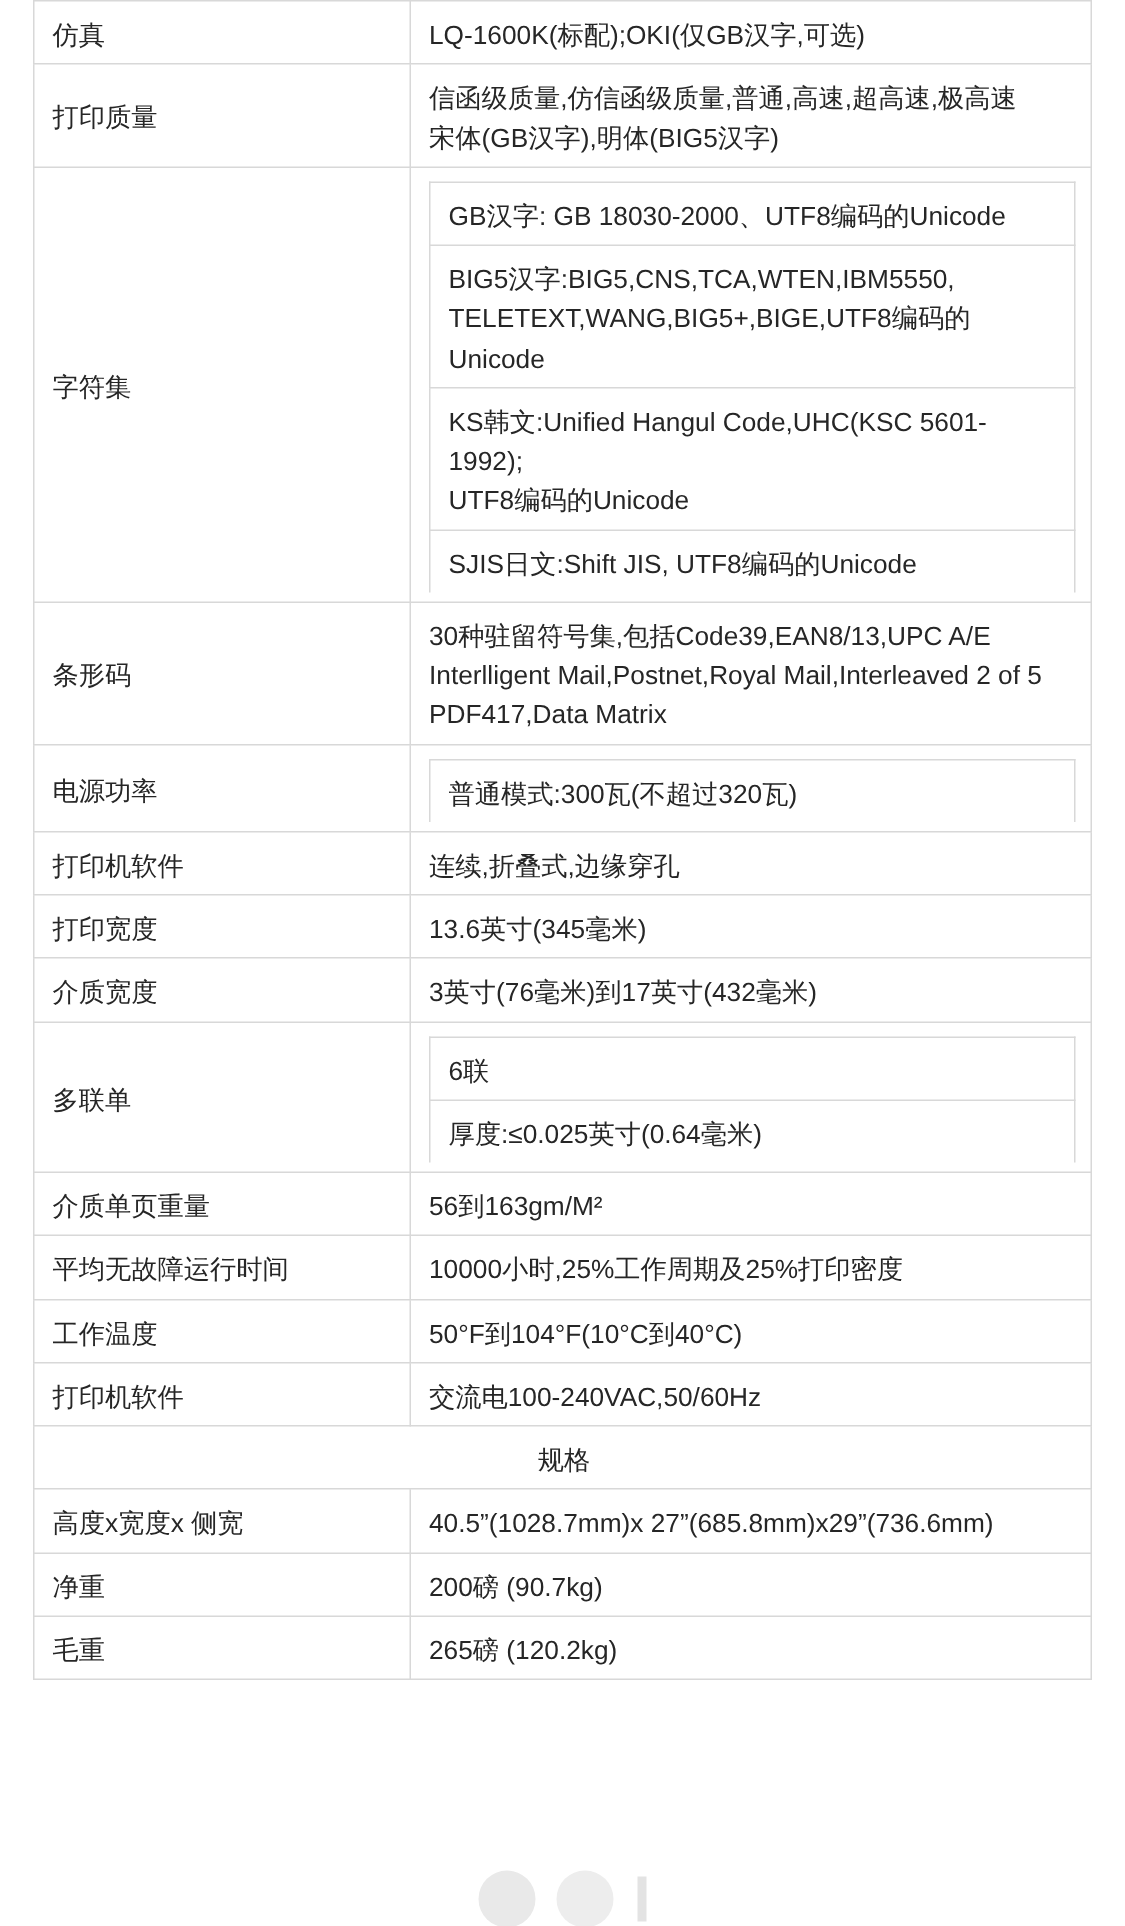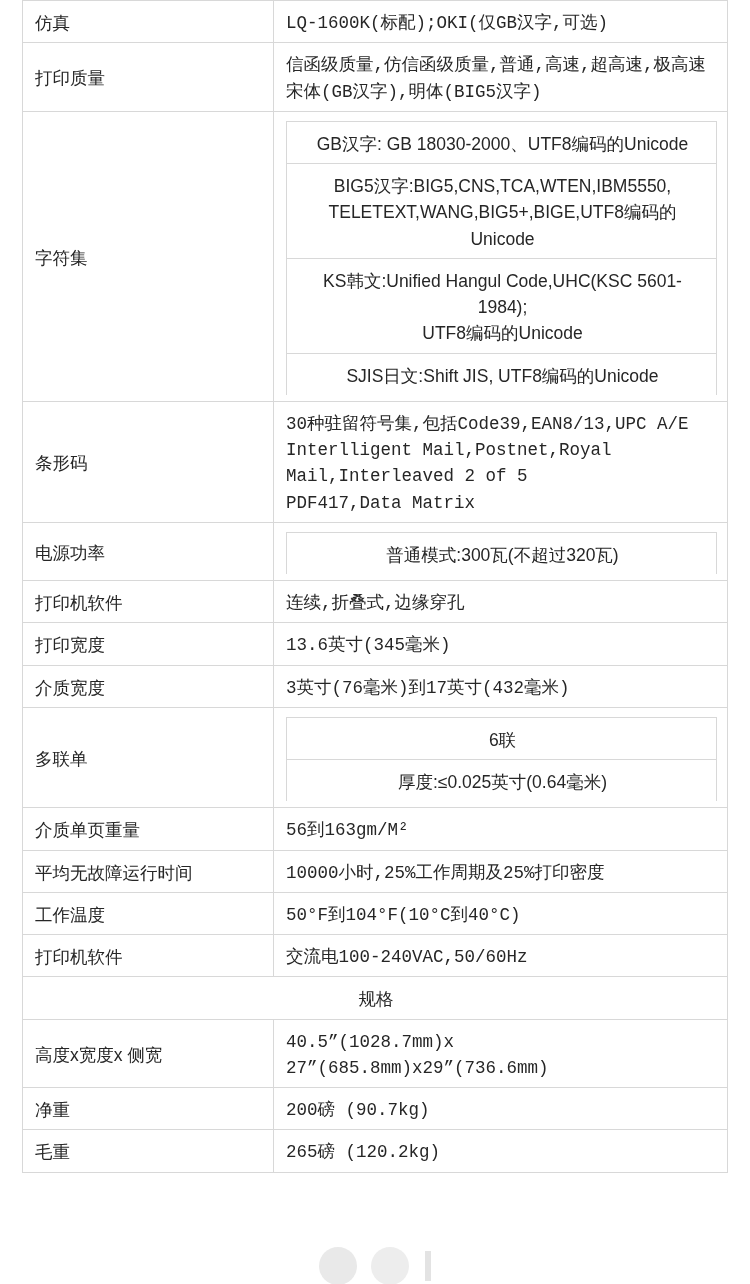--- a/index.html
+++ b/index.html
@@ -35,38 +35,36 @@
     color: #262626;
     padding: 9px 10px 6px 12px;
     background: #fff;
   }
   td.label {
     width: 228px;
     padding-left: 14px;
   }
   td.value {
     padding-left: 14px;
-    font-family: Liberation Mono, monospace;
   }
   .nest {
     border-collapse: collapse;
     width: 100%;
     table-layout: fixed;
   }
   td.nestwrap {
     padding: 0;
     border: 0;
   }
   .nest td {
     border: 0;
     border-bottom: 1px solid #d8d8d8;
     padding: 10px 10px 10px 14px;
     font-size: 17.5px;
     line-height: 1.5;
-    text-align: center;
   }
   .nest tr:last-child td {
     border-bottom: 0;
   }
   td.section {
     text-align: center;
     padding: 10px 0;
     font-size: 17.5px;
     color: #262626;
   }
@@ -125,21 +123,21 @@
           <table class="nest">
             <tbody>
               <tr>
                   <td style="white-space:pre-line">GB汉字: GB 18030-2000、UTF8编码的Unicode</td>
                 </tr>
               <tr>
                   <td style="white-space:pre-line">BIG5汉字:BIG5,CNS,TCA,WTEN,IBM5550,
 TELETEXT,WANG,BIG5+,BIGE,UTF8编码的Unicode</td>
                 </tr>
               <tr>
-                  <td style="white-space:pre-line">KS韩文:Unified Hangul Code,UHC(KSC 5601-1984);
+                  <td style="white-space:pre-line">KS韩文:Unified Hangul Code,UHC(KSC 5601-1992);
 UTF8编码的Unicode</td>
                 </tr>
               <tr>
                   <td style="white-space:pre-line">SJIS日文:Shift JIS, UTF8编码的Unicode</td>
                 </tr>
             </tbody>
           </table>
         </td>
       </tr>
 

